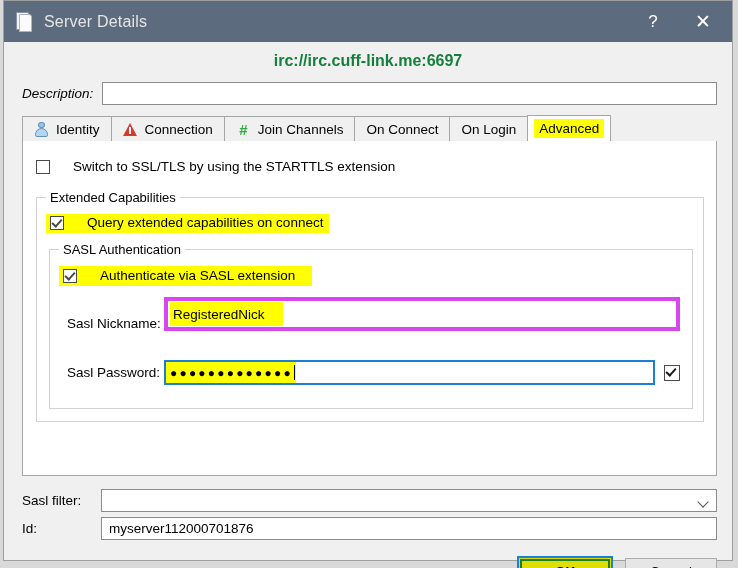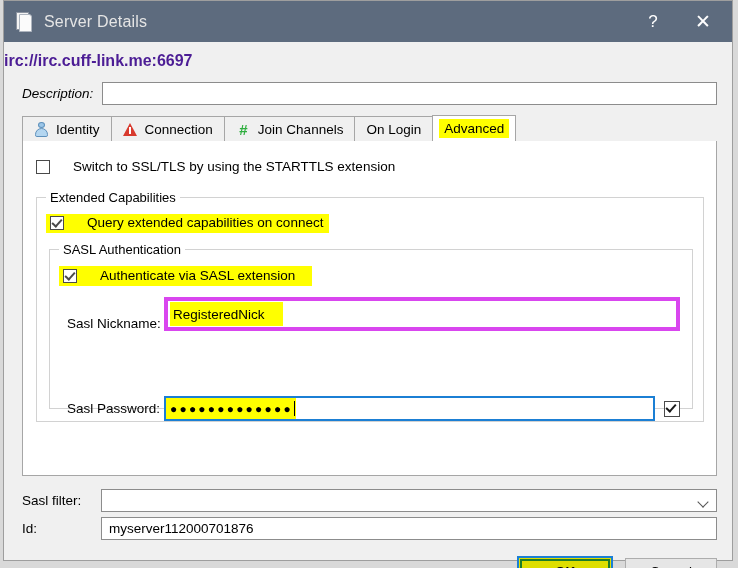--- a/index.html
+++ b/index.html
@@ -95,23 +95,24 @@
   #client {
     flex: 1 1 auto;
     position: relative;
     background: #f0f0f0;
   }
 
   #server-url {
     position: absolute;
     left: 0; right: 0;
     top: 10px;
+    text-align: center;
     font-size: 16px;
     font-weight: bold;
-    color: #4c1d95;
+    color: #15803d;
   }
 
   
   #desc-row {
     position: absolute;
     left: 18px;
     top: 39px;
     right: 15px;
     height: 24px;
     display: flex;
@@ -309,21 +310,21 @@
     top: 1px; bottom: 1px;
     left: 2px;
     background: #ffff00;
     z-index: 1;
   }
 
   #row-nick { left: 17px; top: 47px; right: 12px; align-items: flex-end; }
   #row-nick .flabel { width: 97px; }
   #row-nick .ftext { flex: 1 1 auto; }
 
-  #row-pass { left: 17px; top: 110px; right: 12px; margin-top: 36px; }
+  #row-pass { left: 17px; top: 110px; right: 12px; }
   #row-pass .flabel { width: 97px; }
   #row-pass .ftext {
     flex: 1 1 auto;
     border: 2px solid #1b7fd4;
     height: 25px;
     padding-left: 4px;
   }
   #row-pass .dots {
     position: relative; z-index: 2;
     letter-spacing: 2.2px;
@@ -474,20 +475,23 @@
               <span class="bang"></span>
           </span>
           <span class="tlabel">Connection</span>
         </div>
 
         <div class="tab">
           <span class="tabicon ico-hash">#</span>
           <span class="tlabel">Join Channels</span>
         </div>
 
+        <div class="tab">
+          <span class="tlabel">On Connect</span>
+        </div>
 
         <div class="tab">
           <span class="tlabel">On Login</span>
         </div>
 
         <div class="tab selected">
           <span class="hl"></span>
           <span class="tlabel">Advanced</span>
         </div>
 

